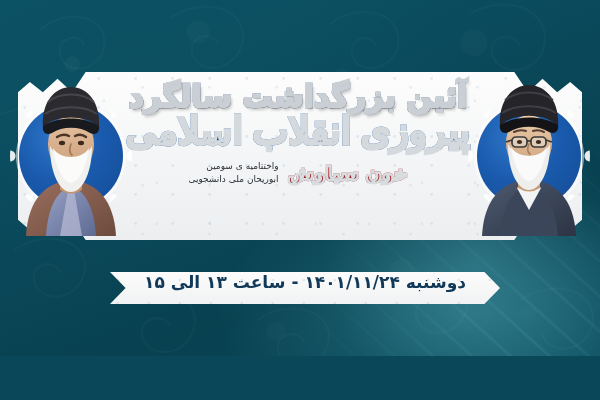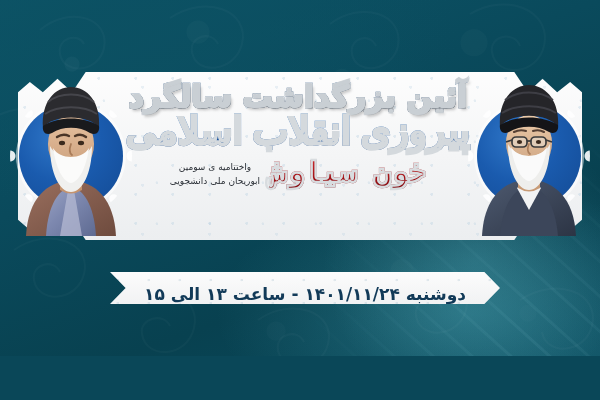--- a/index.html
+++ b/index.html
@@ -127,36 +127,35 @@
     -webkit-text-fill-color:transparent;
     paint-order:stroke fill;
     font-family:Liberation Serif, serif;
     -webkit-text-stroke:2.5px #d4d9dd;
   }
   .row3{
     display:flex;flex-direction:row;align-items:center;justify-content:center;
     gap:9px;margin-top:10px;direction:rtl;
   }
   .tline3{
-    font-size:29px;font-weight:bold;white-space:nowrap;line-height:1;
+    font-size:19px;font-weight:bold;white-space:nowrap;line-height:1;
     background:linear-gradient(180deg,#c8282b 0%,#a81418 55%,#7d0d12 100%);
     -webkit-background-clip:text;background-clip:text;
     -webkit-text-fill-color:transparent;
     paint-order:stroke fill;
-    font-family:Liberation Mono, monospace;
     -webkit-text-stroke:2.5px #d8dcdf;
   }
   .subtwo{
     display:flex;flex-direction:column;justify-content:center;
-    font-size:9px;color:#2a2f36;line-height:1.45;text-align:center;white-space:nowrap;
+    font-size:9px;color:#2a2f36;line-height:1.45;text-align:right;white-space:nowrap;
   }
 
   
   .ribbon{
-    position:absolute;height:32px;display:flex;align-items:flex-end;justify-content:center;
+    position:absolute;height:32px;display:flex;align-items:flex-start;justify-content:center;
     color:#123a58;font-weight:bold;white-space:nowrap;direction:rtl;
     background:
       radial-gradient(circle at 25% 35%, rgba(165,190,205,.30) 0 1.1px, transparent 1.5px),
       linear-gradient(180deg,#fcfcfc 0%,#f1f2f3 100%);
     background-size:31px 23px,100% 100%;
     filter:drop-shadow(0 2px 4px rgba(0,0,0,.30));
     -webkit-clip-path:polygon(0% 0%,96% 0%,100% 50%,96% 100%,0% 100%,4% 50%);
             clip-path:polygon(0% 0%,96% 0%,100% 50%,96% 100%,0% 100%,4% 50%);
   }
   .ribbon-date{left:110px;top:272px;width:390px;font-size:17px;}

